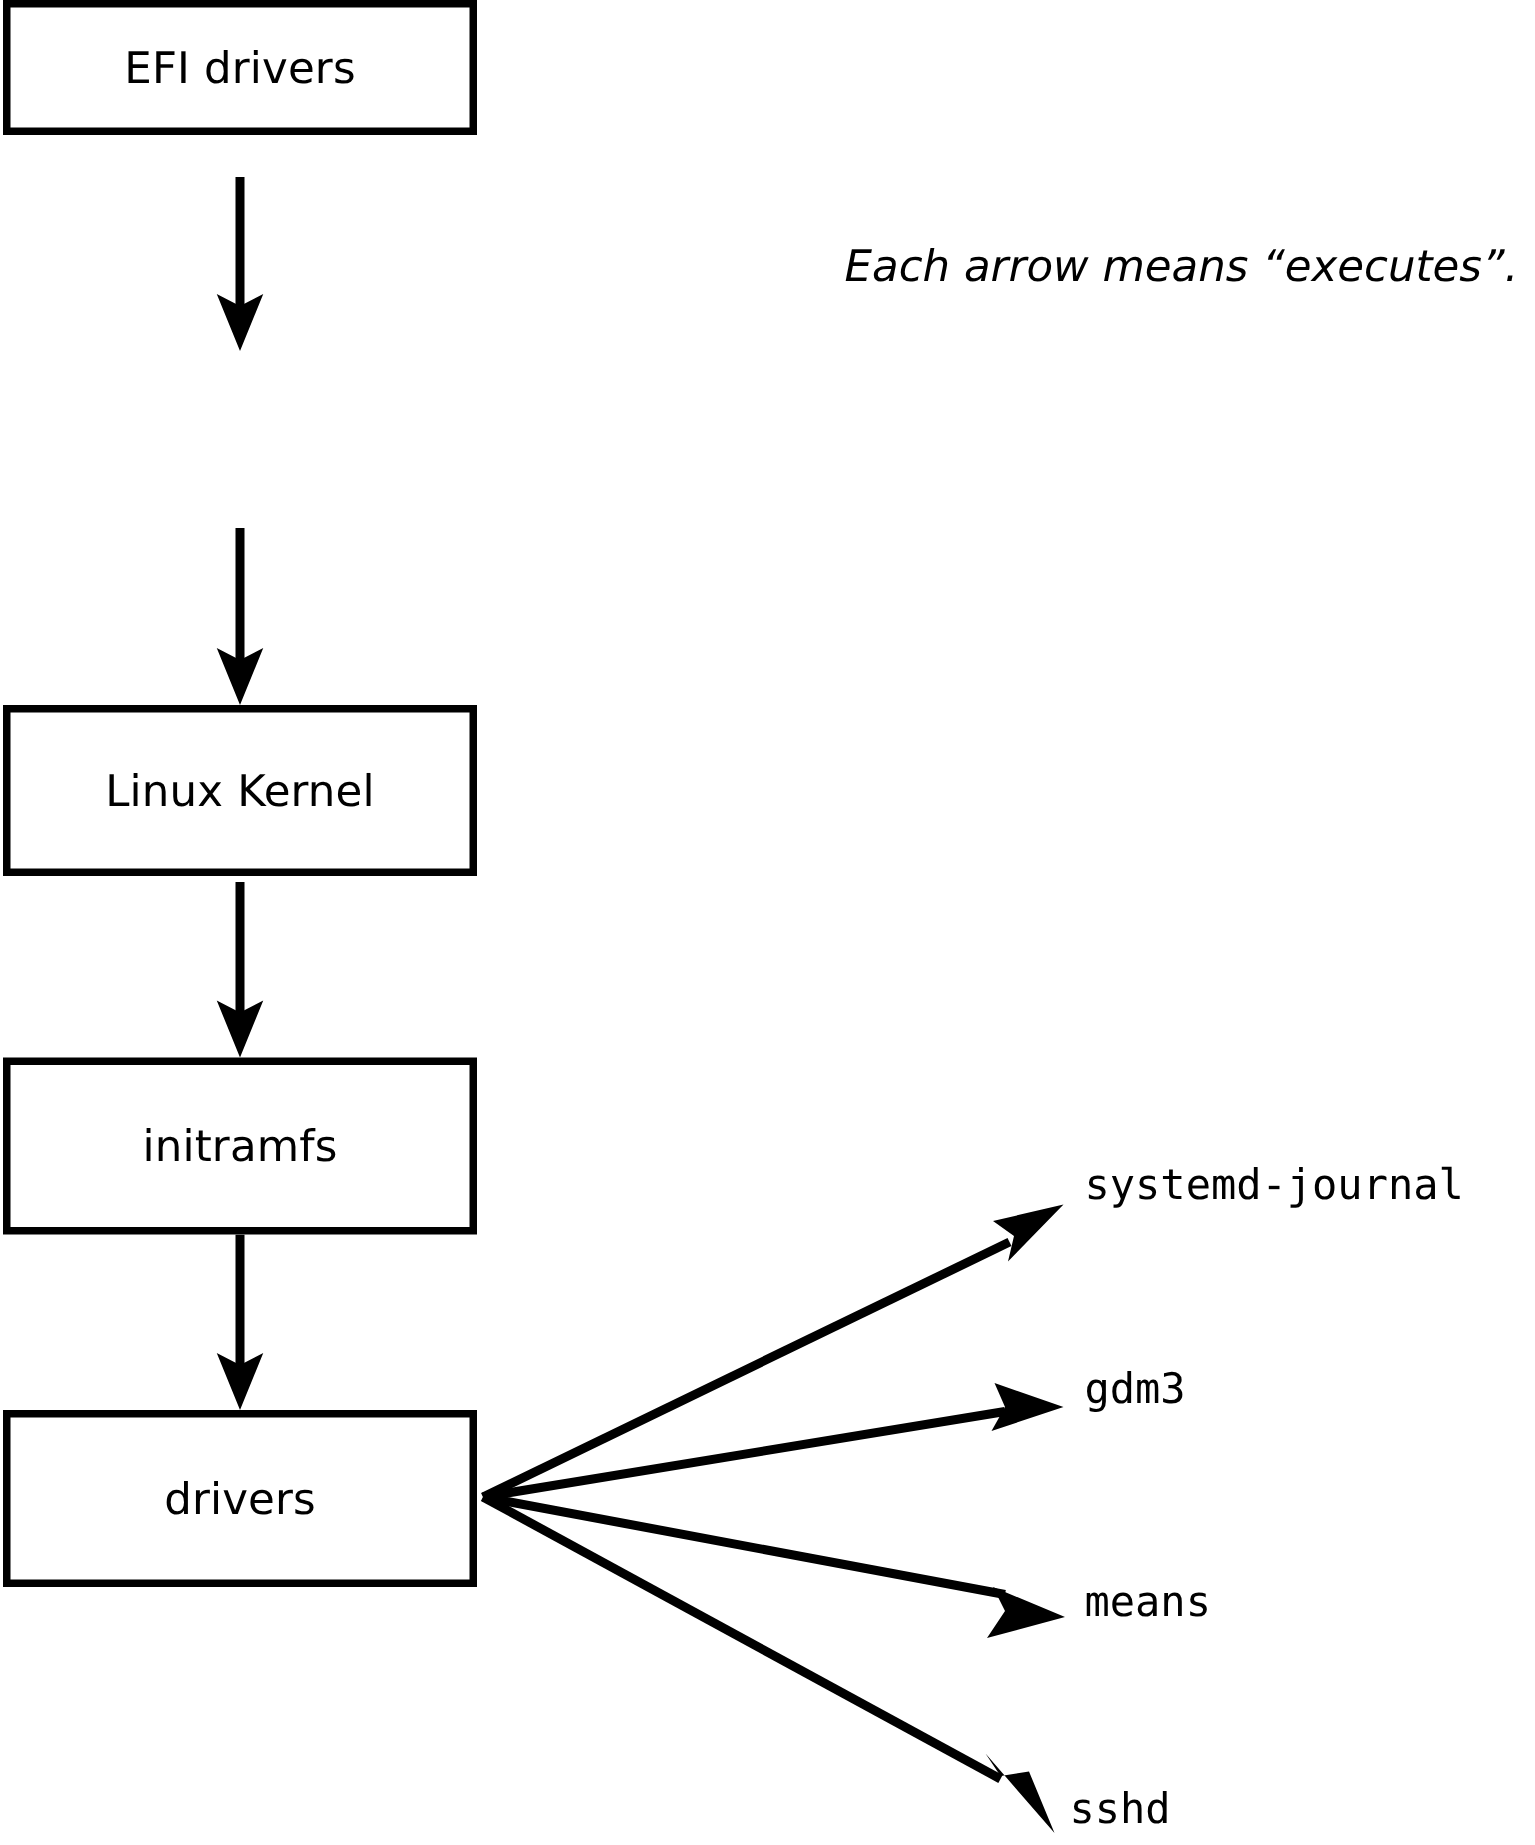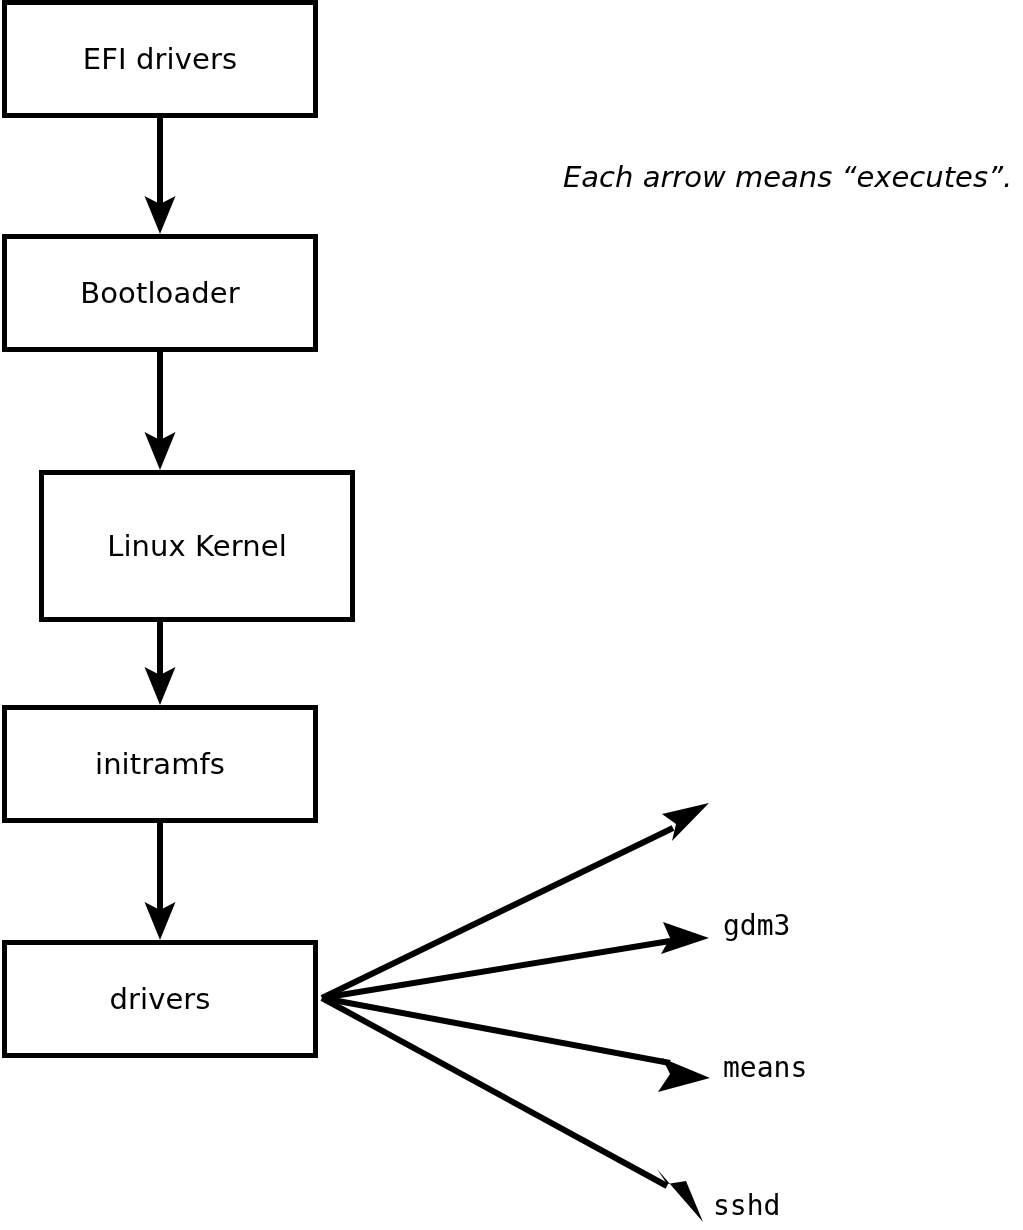--- a/index.html
+++ b/index.html
@@ -103,40 +103,38 @@
       <line x1="322" y1="998" x2="670" y2="1063" stroke="#000000" stroke-width="6"></line>
       <path d="M 710 1078 L 662 1058 L 670 1074 L 658 1092 Z" fill="#000000"></path>
     </g>
 
     <g>
       <line x1="322" y1="998" x2="667" y2="1186" stroke="#000000" stroke-width="6"></line>
       <path d="M 703 1222 L 657 1169 L 667 1184 L 686 1181 Z" fill="#000000"></path>
     </g>
   </svg>
 
-  <div class="node-box" style="left:2px; top:0px; width:316px; height:118px;">
+  <div class="node-box" style="left:2px; top:0px; width:316px; height:90px;">
     <span class="node-label">EFI drivers</span>
   </div>
 
-  <div class="node-box" style="left:2px; top:234px; width:316px; height:118px;">
-    <span class="node-label">Bootloader</span>
-  </div>
 
-  <div class="node-box" style="left:2px; top:470px; width:316px; height:152px;margin-left:37px;">
+  <div class="node-box" style="left:2px; top:470px; width:316px; height:114px;">
     <span class="node-label">Linux Kernel</span>
   </div>
 
   <div class="node-box" style="left:2px; top:705px; width:316px; height:118px;align-items:center;">
     <span class="node-label">initramfs</span>
   </div>
 
   <div class="node-box" style="left:2px; top:940px; width:316px; height:118px;">
     <span class="node-label">drivers</span>
   </div>
 
+  <div class="leaf-label" style="left:723px; top:776px;">systemd-journal</div>
 
   <div class="leaf-label" style="left:723px; top:912px;text-align:right;">gdm3</div>
 
   <div class="leaf-label" style="left:723px; top:1054px;">means</div>
 
   <div class="leaf-label" style="left:713px; top:1192px;">sshd</div>
 
   <div class="caption-text" style="left:563px; top:163px;">Each arrow means “executes”.</div>
 
 </div>

